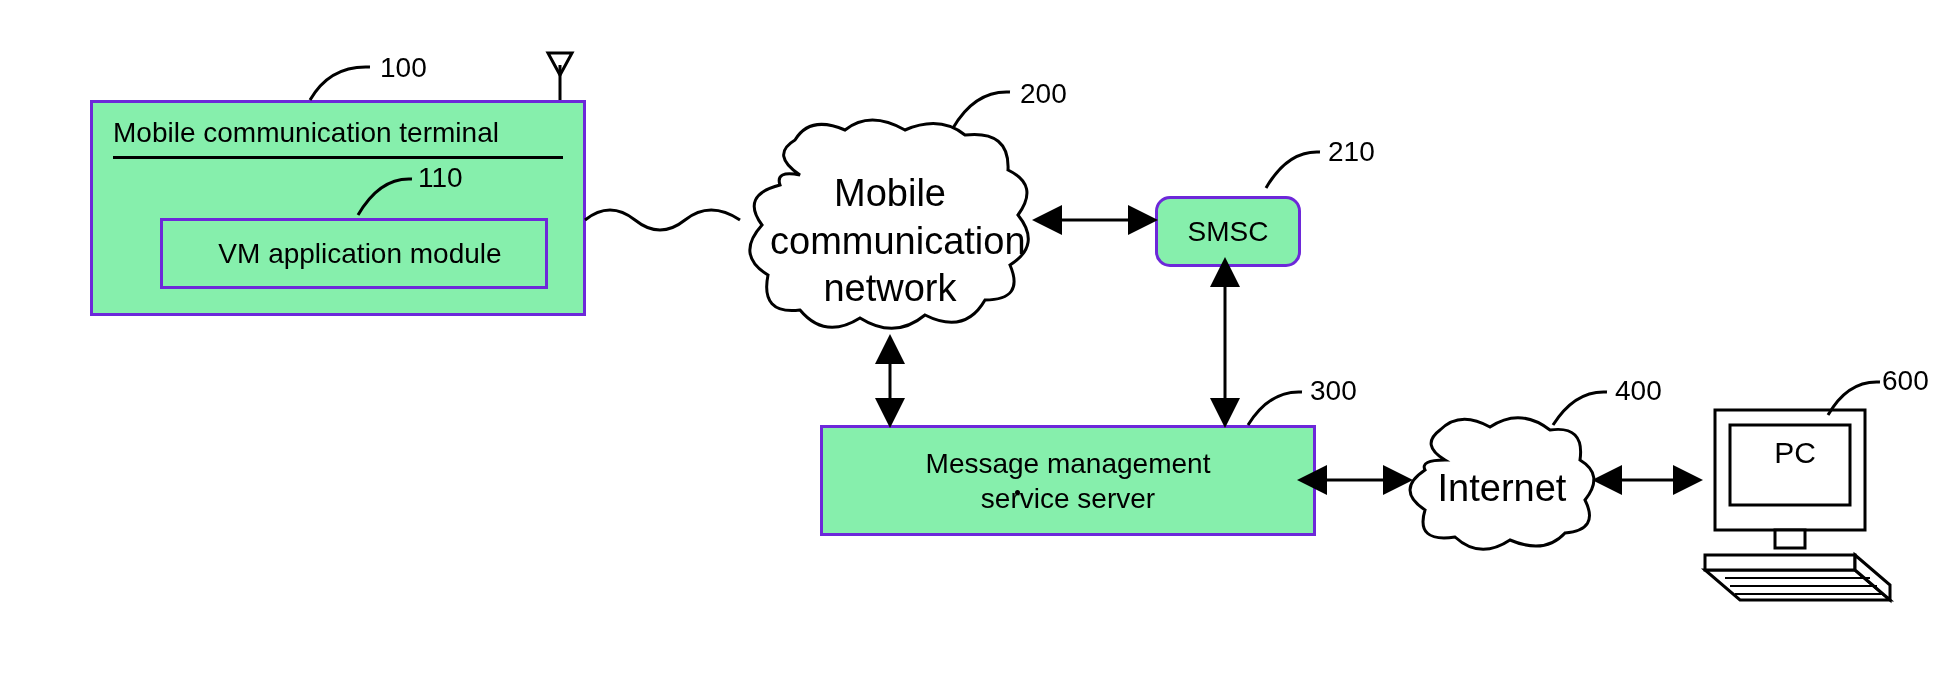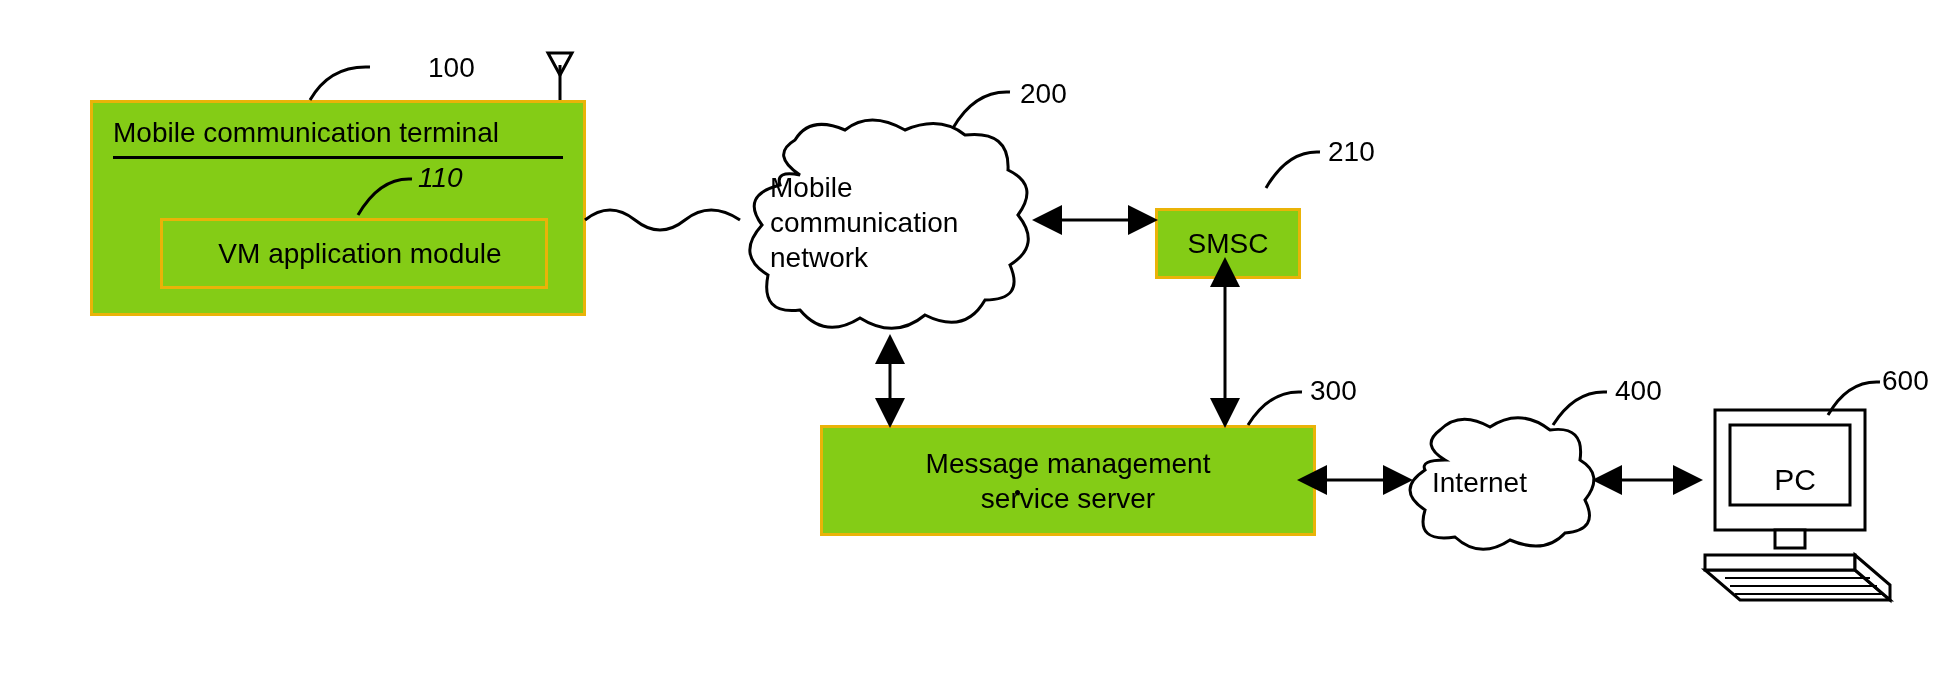--- a/index.html
+++ b/index.html
@@ -6,41 +6,41 @@
     margin: 0;
     padding: 0;
     background: #fff;
     font-family: Arial, Helvetica, sans-serif;
     width: 1940px;
     height: 693px;
     position: relative;
   }
   .box {
     position: absolute;
-    border: 3px solid #eab308;
-    background: #84cc16;
+    border: 3px solid #6d28d9;
+    background: #86efac;
     display: flex;
     align-items: center;
     justify-content: center;
     text-align: center;
     font-size: 28px;
     line-height: 1.25;
   }
   .label {
     position: absolute;
     font-size: 28px;
     color: #000;
   }
   .cloud {
     position: absolute;
   }
   .cloud-text {
     position: absolute;
-    text-align: left;
-    font-size: 28px;
+    text-align: center;
+    font-size: 38px;
     line-height: 1.25;
     pointer-events: none;
   }
   .terminal-title {
     position: absolute;
     top: 12px;
     left: 20px;
     right: 20px;
     font-size: 28px;
     text-align: left;
@@ -64,30 +64,30 @@
 </div>
 
 <svg class="leader" style="left:540px; top:45px; width:40px; height:60px;">
   <line x1="20" y1="55" x2="20" y2="20" stroke="#000" stroke-width="3"></line>
   <polygon points="8,8 32,8 20,30" fill="none" stroke="#000" stroke-width="3"></polygon>
 </svg>
 
 <svg class="leader" style="left:300px; top:55px; width:80px; height:50px;">
   <path d="M10 45 Q 30 10 70 12" stroke="#000" stroke-width="3" fill="none"></path>
 </svg>
-<span class="label" style="left:380px; top:52px;margin-left:48px;">100</span>
+<span class="label" style="left:380px; top:52px;">100</span>
 
 <div class="box" style="left:160px; top:218px; width:370px; height:65px;padding-left:12px;">
   <span>VM application module</span>
 </div>
 
 <svg class="leader" style="left:350px; top:165px; width:70px; height:55px;">
   <path d="M8 50 Q 30 12 62 14" stroke="#000" stroke-width="3" fill="none"></path>
 </svg>
-<span class="label" style="left:418px; top:162px;font-style:italic;">110</span>
+<span class="label" style="left:418px; top:162px;">110</span>
 
 <svg class="cloud" style="left:740px; top:115px; width:300px; height:225px;" viewBox="0 0 300 225">
   <path d="M60 60
            Q 30 40 55 25
            Q 70 0 105 15
            Q 130 -5 165 15
            Q 200 0 225 20
            Q 270 15 268 55
            Q 300 70 278 100
            Q 302 130 270 150
@@ -106,21 +106,21 @@
 
 <svg class="leader" style="left:945px; top:80px; width:75px; height:55px;">
   <path d="M8 48 Q 30 10 65 12" stroke="#000" stroke-width="3" fill="none"></path>
 </svg>
 <span class="label" style="left:1020px; top:78px;">200</span>
 
 <svg class="leader" style="left:580px; top:195px; width:175px; height:50px;">
   <path d="M5 25 Q 30 5 55 25 T 105 25 T 160 25" stroke="#000" stroke-width="3" fill="none"></path>
 </svg>
 
-<div class="box" style="left:1155px; top:208px; width:140px; height:65px;">
+<div class="box" style="left:1155px; top:196px; width:140px; height:65px;border-radius:15px;">
   <span>SMSC</span>
 </div>
 
 <svg class="leader" style="left:1258px; top:140px; width:70px; height:55px;">
   <path d="M8 48 Q 30 10 62 12" stroke="#000" stroke-width="3" fill="none"></path>
 </svg>
 <span class="label" style="left:1328px; top:136px;">210</span>
 
 <svg class="leader" style="left:1030px; top:205px; width:130px; height:30px;">
   <defs>
@@ -224,18 +224,18 @@
   <rect x="80" y="130" width="30" height="18" fill="#fff" stroke="#000" stroke-width="3"></rect>
 
   <polygon points="10,170 160,170 195,200 45,200" fill="#fff" stroke="#000" stroke-width="3"></polygon>
   <polygon points="10,170 10,155 160,155 160,170" fill="#fff" stroke="#000" stroke-width="3"></polygon>
   <polygon points="160,155 195,185 195,200 160,170" fill="#fff" stroke="#000" stroke-width="3"></polygon>
 
   <line x1="30" y1="178" x2="175" y2="178" stroke="#000" stroke-width="2"></line>
   <line x1="35" y1="186" x2="182" y2="186" stroke="#000" stroke-width="2"></line>
   <line x1="40" y1="194" x2="189" y2="194" stroke="#000" stroke-width="2"></line>
 </svg>
-<div class="monitor-text" style="left:1760px; top:463px; width:70px;">PC</div>
+<div class="monitor-text" style="left:1760px; top:436px; width:70px;">PC</div>
 
 <svg class="leader" style="left:1820px; top:370px; width:70px; height:50px;">
   <path d="M8 45 Q 28 10 60 12" stroke="#000" stroke-width="3" fill="none"></path>
 </svg>
 <span class="label" style="left:1882px; top:365px;">600</span>
 
 </body></html>

